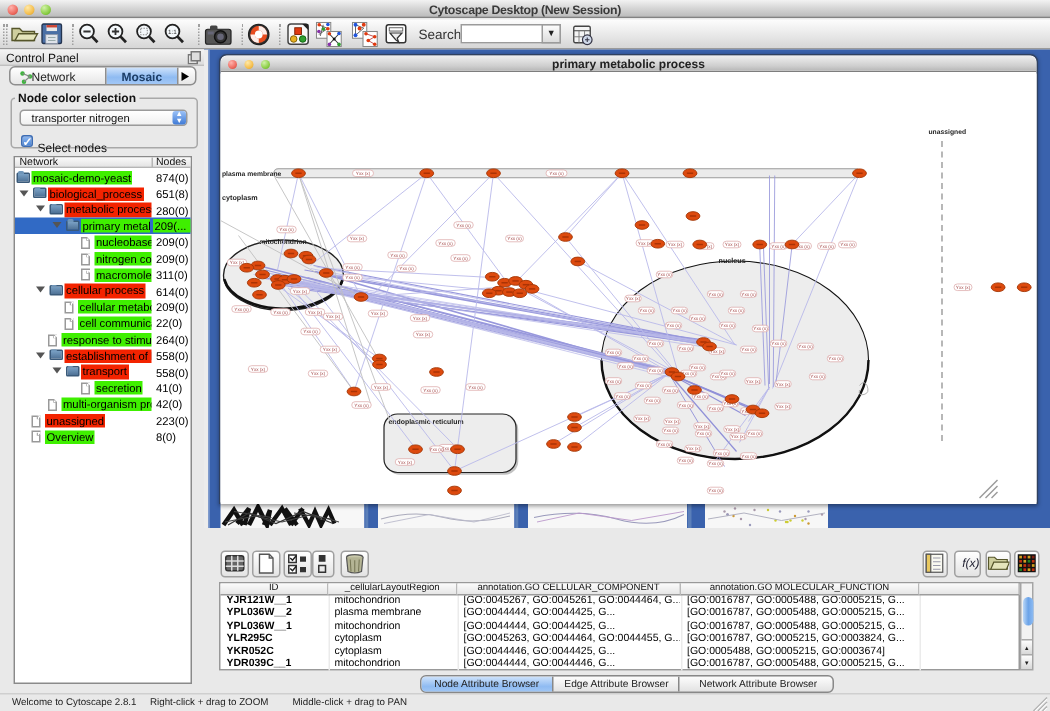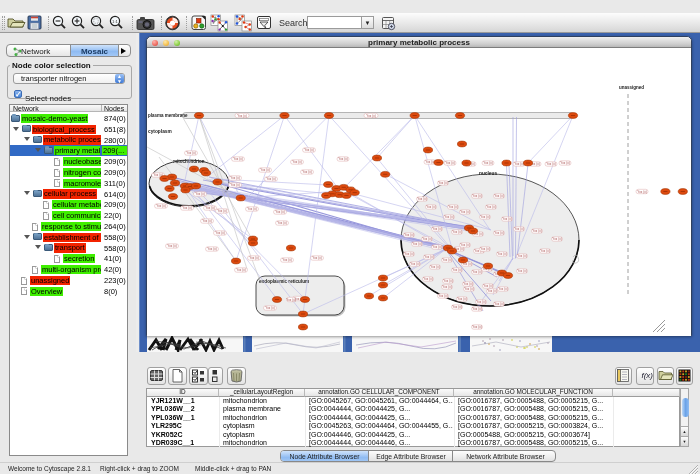--- a/index.html
+++ b/index.html
@@ -59,20 +59,26 @@
 .tdb{font-weight:bold}
 #dscroll{position:absolute;left:541px;top:36px;width:9px;height:59px;background:#f2f2f2;border:1px solid #a5a5a5}
 #dthumb{position:absolute;left:1px;top:9px;width:7px;height:19px;border-radius:3.5px;background:linear-gradient(90deg,#bcd8f7,#6ba3e8 50%,#8fbcf2)}
 
 #status{left:0;top:462px;width:700px;height:12px;background:#e9e9e9;border-top:1px solid #cfcfcf;font-size:6.5px;color:#222}
 #status span{position:absolute;top:2px}
 </style></head>
 <body>
 <div id="app">
 
+<div id="titlebar" class="abs">
+  <div class="tl" style="left:5px;background:radial-gradient(circle at 35% 30%,#ffb3ad,#ee6b60 60%,#c33b30)"></div>
+  <div class="tl" style="left:16px;background:radial-gradient(circle at 35% 30%,#ffe9a8,#f5bf4f 60%,#d29b28)"></div>
+  <div class="tl" style="left:27px;background:radial-gradient(circle at 35% 30%,#d2f2a8,#8ccf47 60%,#5ba021)"></div>
+  <div class="ttl">Cytoscape Desktop (New Session)</div>
+</div>
 
 <div id="toolbar" class="abs">
   <div class="tsep" style="left:2px"></div>
       <div class="tsep" style="left:4px"></div>
   <div class="tsep" style="left:48px"></div>
   <div class="tsep" style="left:132px"></div>
   <div class="tsep" style="left:161px"></div>
   <div class="tsep" style="left:186px"></div>
   <svg style="position:absolute;left:0;top:0" width="700" height="20">
         <g transform="translate(8,4)">
@@ -174,20 +180,27 @@
           <circle cx="9.5" cy="10.5" r="3.2" fill="#cfd8e8" stroke="#334" stroke-width="0.8"></circle>
           <path d="M8 10.5 L11 10.5 M9.5 9 L9.5 12" stroke="#334" stroke-width="0.7"></path>
         </g>
       </svg>
   <span id="search-lbl">Search:</span>
   <div id="search-field"></div>
   <div id="search-arrow">▼</div>
 </div>
 
 <div id="cp" class="abs">
+  <div id="cp-hdr">
+        <span>Control Panel</span>
+    <svg style="position:absolute;right:2px;top:1px" width="9" height="9">
+          <rect x="0.5" y="2.5" width="6" height="6" fill="none" stroke="#777"></rect>
+          <rect x="2.5" y="0.5" width="6" height="6" fill="#ddd" stroke="#777"></rect>
+        </svg>
+  </div>
   <div id="tabs">
     <svg style="position:absolute;left:6px;top:2px" width="9" height="9">
           <circle cx="2" cy="2" r="1.5" fill="#3db53d"></circle>
           <circle cx="7" cy="4" r="1.5" fill="#3db53d"></circle>
           <circle cx="3" cy="7.5" r="1.5" fill="#3db53d"></circle>
           <path d="M2 2L7 4L3 7.5" stroke="#888" fill="none" stroke-width="0.8"></path>
         </svg>
     <span id="tab-net">Network</span>
     <div id="tab-mosaic">Mosaic</div>
     <div id="tab-arrow"></div>

